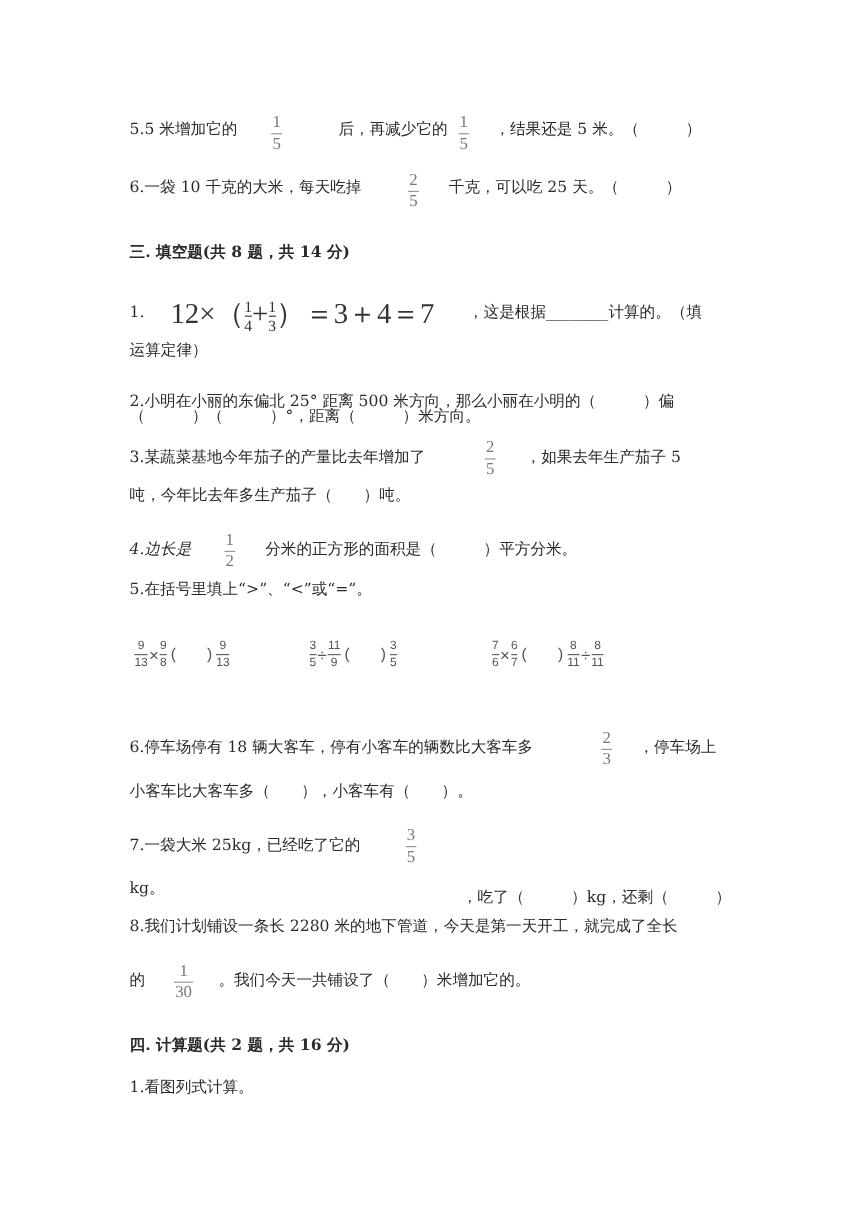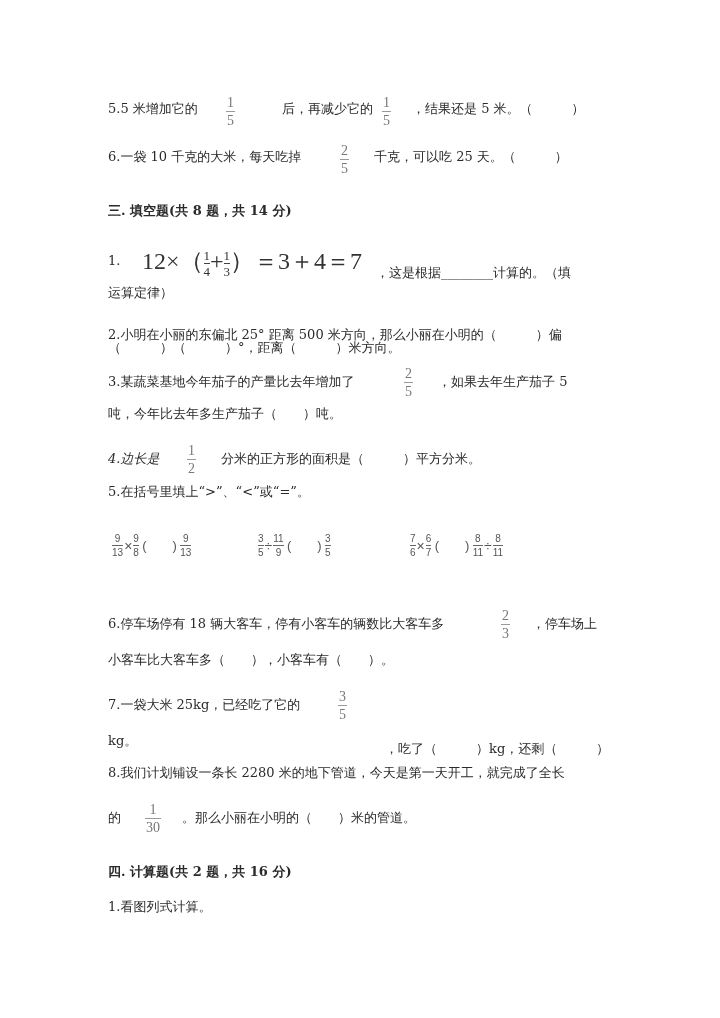--- a/index.html
+++ b/index.html
@@ -65,21 +65,21 @@
   <span>12×（</span><span class="mfrac">
       <span>1</span>
       <span class="bar"></span>
       <span>4</span>
     </span><span>+</span><span class="mfrac">
       <span>1</span>
       <span class="bar"></span>
       <span>3</span>
     </span><span>）＝3＋4＝7</span>
 </div>
-<div class="line" style="top:253px; left:376px;margin-top:12px;">，这是根据________计算的。（填</div>
+<div class="line" style="top:253px; left:390px;">，这是根据________计算的。（填</div>
 <div class="line" style="top:285px;">运算定律）</div>
 
 <div class="line" style="top:327px;">2.小明在小丽的东偏北 25°  距离 500 米方向，那么小丽在小明的（　　　）偏</div>
 <div class="line" style="top:340px;">（　　　）（　　　）°，距离（　　　）米方向。</div>
 
 <div class="line" style="top:374px;">3.某蔬菜基地今年茄子的产量比去年增加了</div>
 <div class="frac" style="left:404px; top:366px;">
   <span class="num">2</span>
     <span class="bar"></span>
     <span class="den">5</span>
@@ -171,16 +171,16 @@
 <div class="line" style="top:697px; left:385px;margin-top:44px;">，吃了（　　　）kg，还剩（　　　）</div>
 <div class="line" style="top:733px;">kg。</div>
 
 <div class="line" style="top:765px;">8.我们计划铺设一条长 2280 米的地下管道，今天是第一天开工，就完成了全长</div>
 <div class="line" style="top:810px;">的</div>
 <div class="frac" style="left:145px; top:802px;">
   <span class="num">1</span>
     <span class="bar"></span>
     <span class="den">30</span>
 </div>
-<div class="line" style="top:810px; left:182px;">。那么小丽在小明的（　　）米的管道。</div>
+<div class="line" style="top:810px; left:182px;">。我们今天一共铺设了（　　）米增加它的。</div>
 
 <div class="line heading" style="top:864px;">四. 计算题(共 2 题，共 16 分)</div>
 <div class="line" style="top:899px;">1.看图列式计算。</div>
 
 </body></html>

